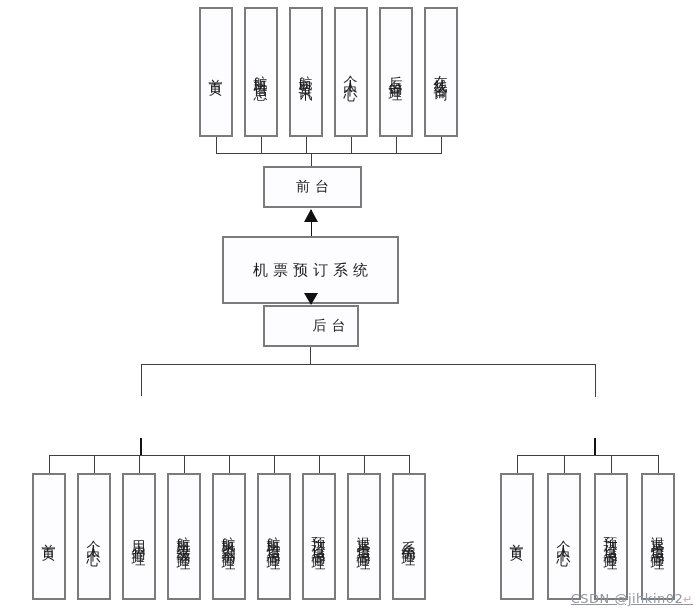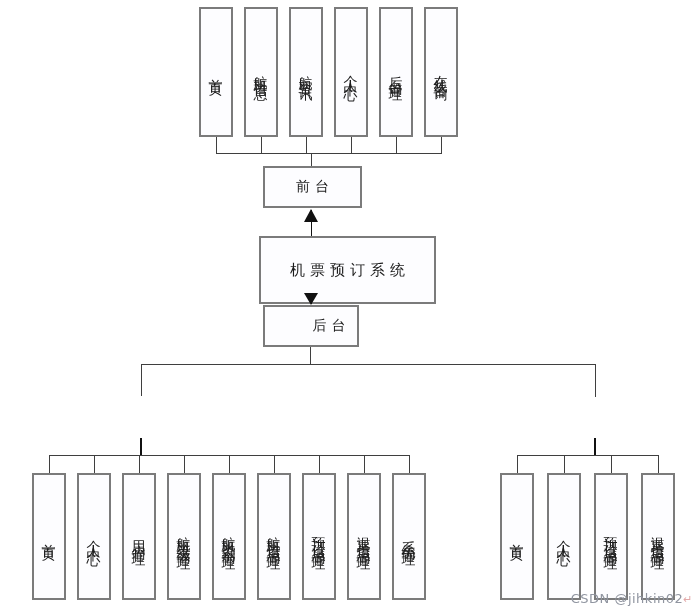--- a/index.html
+++ b/index.html
@@ -39,20 +39,21 @@
   .arrow-down {
     position:absolute; width:0; height:0;
     border-left:7px solid transparent; border-right:7px solid transparent;
     border-top:12px solid #111111;
   }
 
   .watermark {
     position:absolute; right:2px; top:591px;
     font-size:13px; color:#9095a0; letter-spacing:0.5px;
     white-space:nowrap;
+    text-decoration:underline;
   }
   .watermark .mark { color:#e2a9a9; font-size:11px; }
 </style>
 </head>
 <body>
 
 <div class="canvas">
 
   <div class="box vbox" style="left:199px; top:7px; height:130px;">
       <span>首页</span>
@@ -83,21 +84,21 @@
   <div class="line" style="left:216px; top:153px; width:226px; height:1px;"></div>
   <div class="line" style="left:311px; top:153px; width:1px; height:13px;"></div>
 
   <div class="box hbox" style="left:263px; top:166px; width:99px; height:42px;">
       <span>前台</span>
     </div>
 
   <div class="line thick" style="left:311px; top:210px; width:1px; height:26px;"></div>
   <div class="arrow-up" style="left:304px; top:209px;"></div>
 
-  <div class="box hbox root-box" style="left:222px; top:236px; width:177px; height:68px;margin-left:37px;">
+  <div class="box hbox root-box" style="left:222px; top:236px; width:177px; height:68px;">
       <span>机票预订系统</span>
     </div>
 
   <div class="line thick" style="left:311px; top:294px; width:1px; height:10px;"></div>
   <div class="arrow-down" style="left:304px; top:293px;"></div>
 
   <div class="box hbox" style="left:263px; top:305px; width:96px; height:42px;padding-left:36px;">
       <span>后台</span>
     </div>
 

